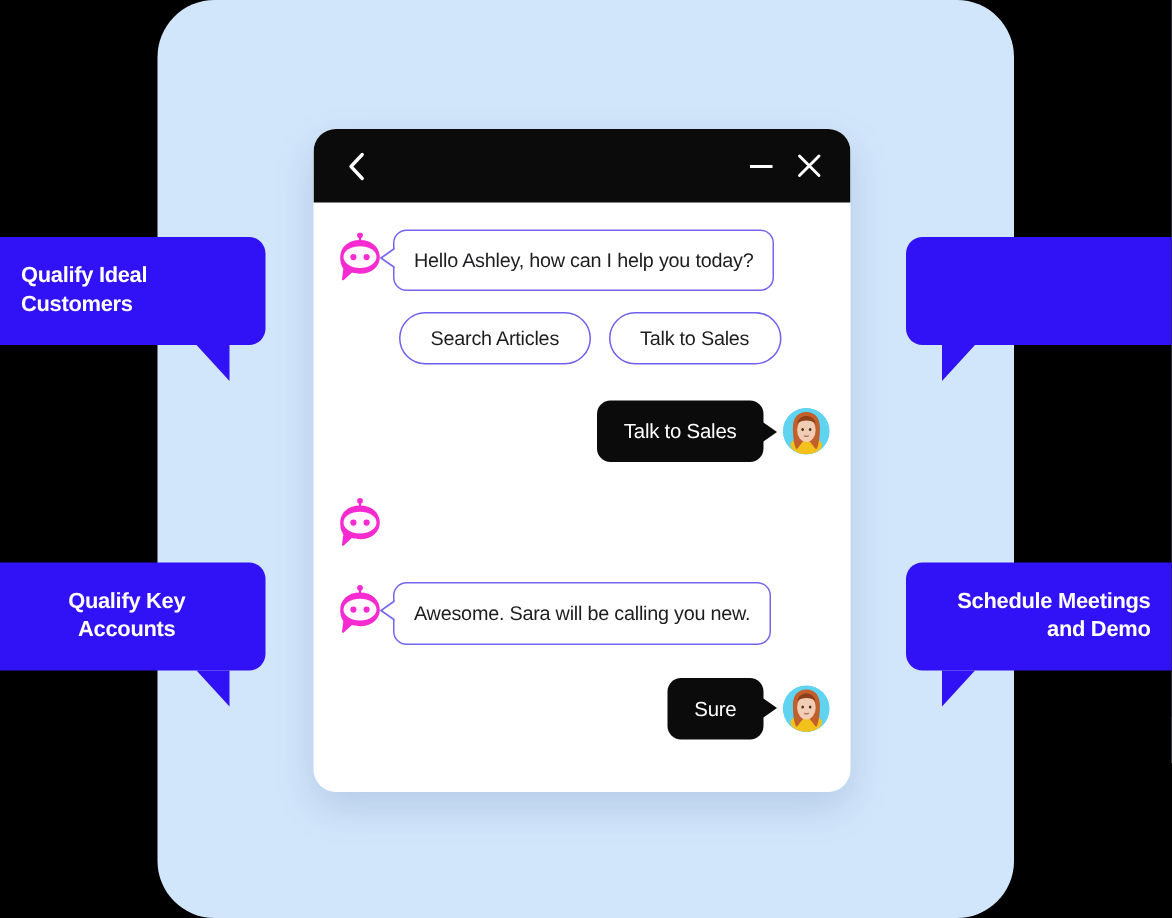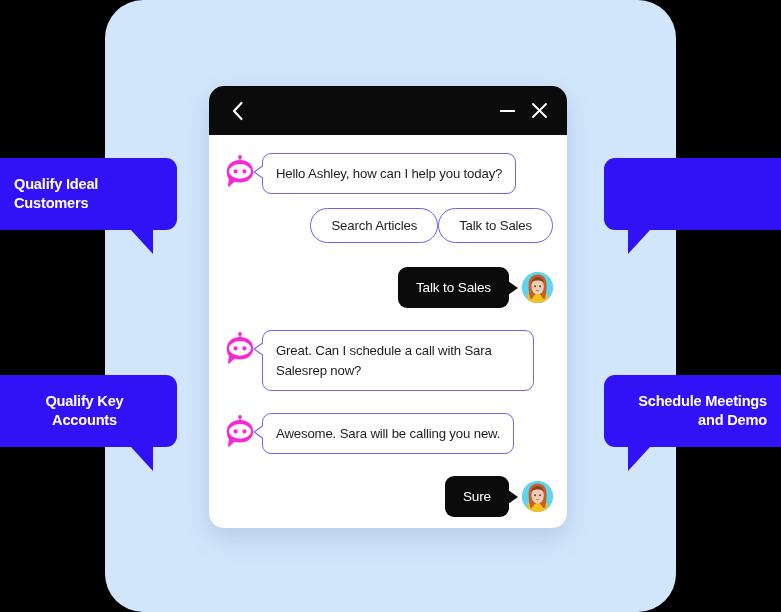--- a/index.html
+++ b/index.html
@@ -94,22 +94,22 @@
     border-color: transparent #7366f0 transparent transparent;
   }
   .bot-bubble::after {
     left: -7.6px;
     border-color: transparent #ffffff transparent transparent;
   }
 
   
   .quick-row {
     display: flex;
+    gap: 12px;
     margin: 14px 0 0 43px;
-    justify-content: flex-end;
   }
   .quick-btn {
     border: 1.6px solid #6d5ff0;
     background: #ffffff;
     border-radius: 999px;
     padding: 9px 20px;
     font-size: 13.2px;
     color: #1d1d1f;
     font-family: "Liberation Sans", sans-serif;
     letter-spacing: -0.15px;
@@ -300,23 +300,20 @@
             <path d="M17 5.2 V2.6" stroke="#f52ad0" stroke-width="1.5" stroke-linecap="round"></path>
             <circle cx="17" cy="1.9" r="1.9" fill="#f52ad0"></circle>
             <path d="M17 5 C25.3 5 30.2 10.2 30.2 16.5 C30.2 22.8 24.8 27.5 17 27.5
                      C15.0 27.5 13.2 27.2 11.6 26.7 L6.2 31.6 C5.7 32.1 4.9 31.7 5.0 31.0
                      L5.9 24.2 C4.4 22.2 3.8 19.5 3.8 16.5 C3.8 10.2 8.7 5 17 5 Z" fill="#f52ad0"></path>
             <ellipse cx="17" cy="16.4" rx="11.0" ry="7.3" fill="#ffffff" opacity="0.97"></ellipse>
             <circle cx="12.6" cy="16.4" r="2.05" fill="#f52ad0"></circle>
             <circle cx="21.4" cy="16.4" r="2.05" fill="#f52ad0"></circle>
           </svg>
         </span>
-        <div class="bot-bubble" style="max-width:272px">
-          <span>Great. Can I schedule a call with Sara Salesrep now?</span>
-        </div>
       </div>
 
       <div class="row bot" style="margin-top:22px">
         <span class="bot-avatar">
           <svg viewBox="0 0 34 34" fill="none">
             <path d="M17 5.2 V2.6" stroke="#f52ad0" stroke-width="1.5" stroke-linecap="round"></path>
             <circle cx="17" cy="1.9" r="1.9" fill="#f52ad0"></circle>
             <path d="M17 5 C25.3 5 30.2 10.2 30.2 16.5 C30.2 22.8 24.8 27.5 17 27.5
                      C15.0 27.5 13.2 27.2 11.6 26.7 L6.2 31.6 C5.7 32.1 4.9 31.7 5.0 31.0
                      L5.9 24.2 C4.4 22.2 3.8 19.5 3.8 16.5 C3.8 10.2 8.7 5 17 5 Z" fill="#f52ad0"></path>

